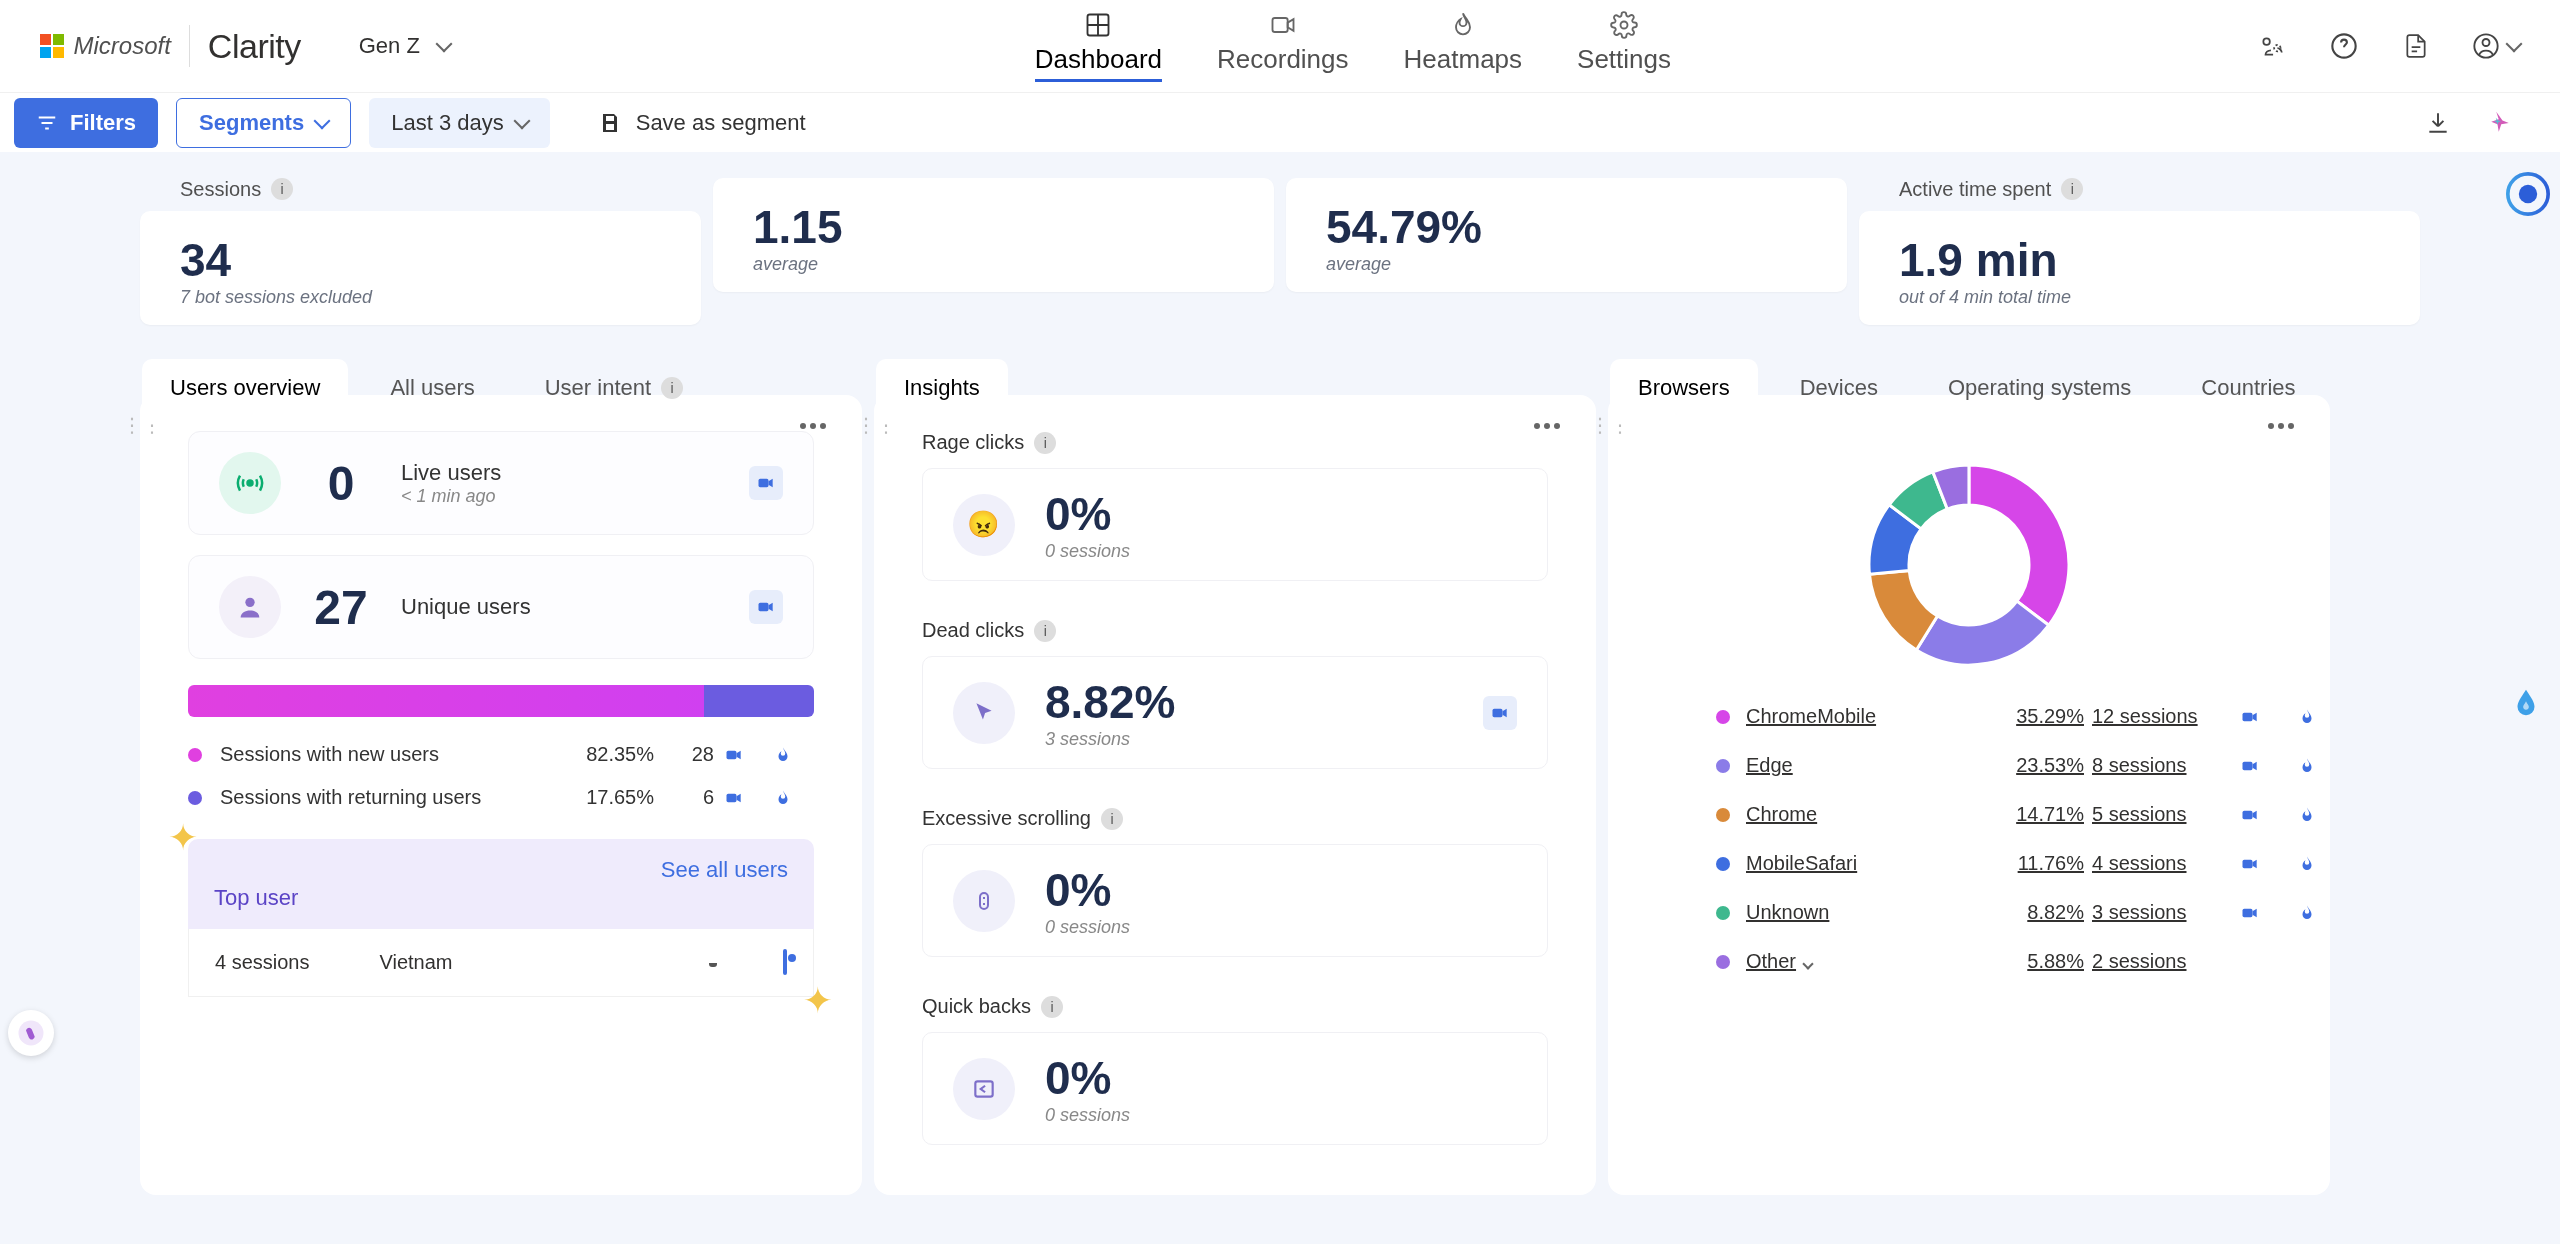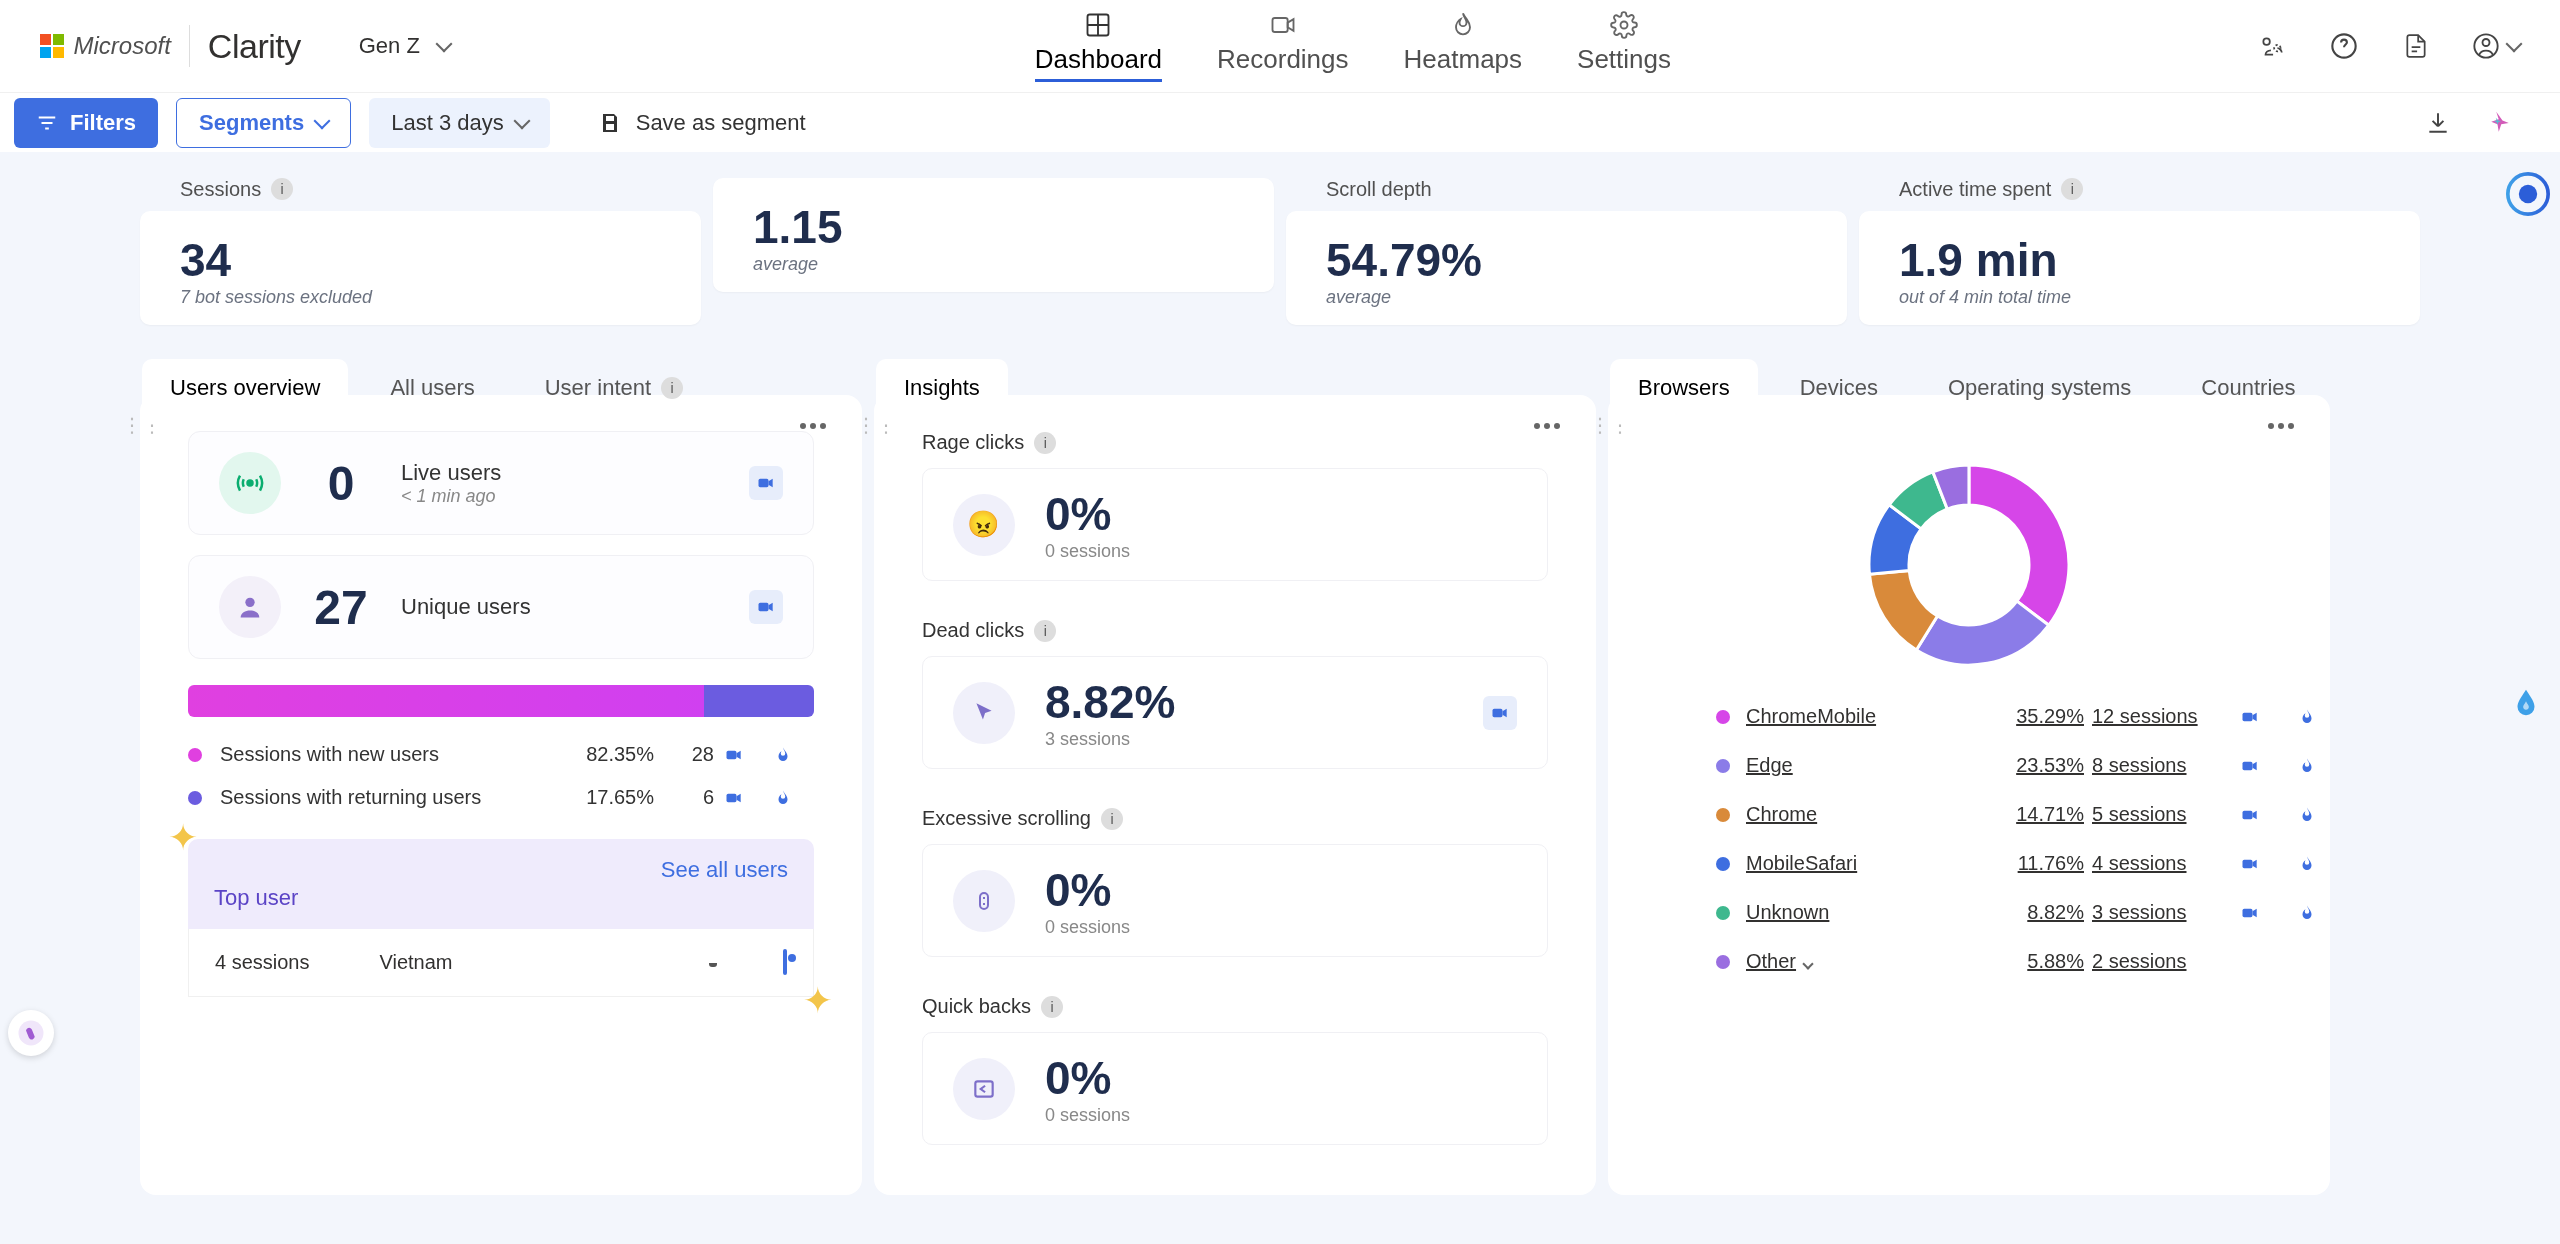--- a/index.html
+++ b/index.html
@@ -90,21 +90,21 @@
 .id-icon { width:28px; height:22px; border:2px solid #3e6ee0; border-radius:4px; position:relative;}
 .id-icon::before{content:"";position:absolute;left:3px;top:3px;width:8px;height:8px;border-radius:50%;background:#3e6ee0;}
 
 
 .card-insights { width: 722px; }
 .insight-block { margin-bottom:38px; }
 .ins-label { font-size:20px; color:#333; display:flex; align-items:center; gap:10px; margin-bottom:14px;}
 .ins-card { background:#fff; border:1px solid #f0f0f4; border-radius:10px; padding:18px 30px; display:flex; align-items:center; gap:30px;}
 .ins-icon { width:62px; height:62px; border-radius:50%; background:#f0f0fa; display:flex; align-items:center; justify-content:center; font-size:26px; color:#7d6fc9;}
 .ins-big { font-size:46px; font-weight:600; color:#1f2d4d;}
-.ins-sub { font-size:18px; color:#888;}
+.ins-sub { font-size:18px; font-style:italic; color:#888;}
 
 
 .card-browsers { width: 722px;}
 .tabs-right { display:flex; gap:14px; position:absolute; top:-36px; left:2px;}
 .donut-wrap { display:flex; justify-content:center; padding:40px 0 30px 0;}
 .browser-list { padding: 0 40px 40px 60px;}
 .browser-row { display:grid; grid-template-columns: 22px 220px 110px 140px 50px 50px; align-items:center; font-size:20px; margin-bottom:26px; gap:8px;text-decoration:underline;}
 
 
 .info-i { width:22px; height:22px; border-radius:50%; background:#ddd; color:#555; font-size:14px; display:inline-flex; align-items:center; justify-content:center; font-style:normal;}
@@ -258,23 +258,20 @@
         <div class="metric-sub">7 bot sessions excluded</div>
       </div>
     </div>
     <div class="metric">
       <div class="metric-card">
         <div class="metric-value">1.15</div>
         <div class="metric-sub">average</div>
       </div>
     </div>
     <div class="metric">
-      <div class="metric-label">
-          <span>Scroll depth</span>
-        </div>
       <div class="metric-card">
         <div class="metric-value">54.79%</div>
         <div class="metric-sub">average</div>
       </div>
     </div>
     <div class="metric">
       <div class="metric-label">
           <span>Active time spent</span>
           <span class="info-i">i</span>
         </div>

